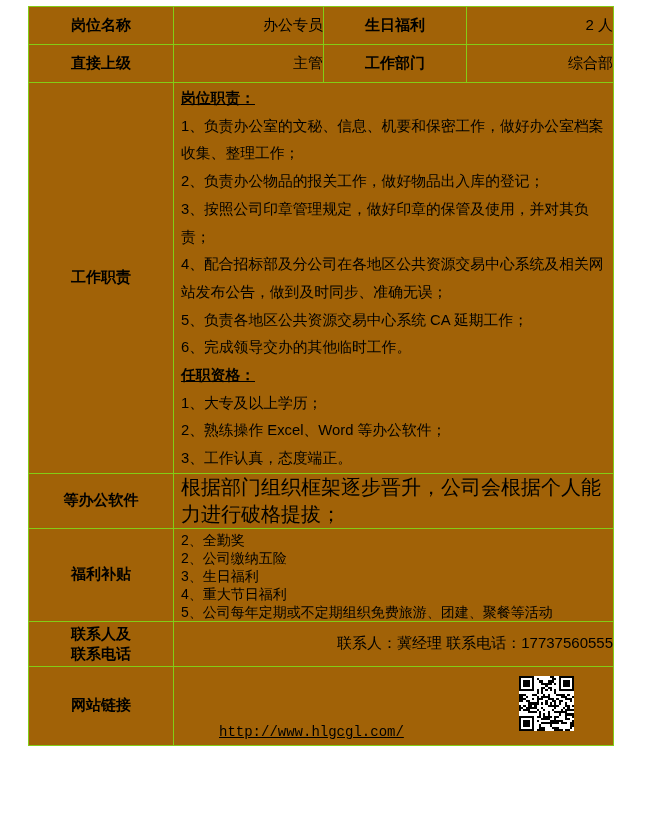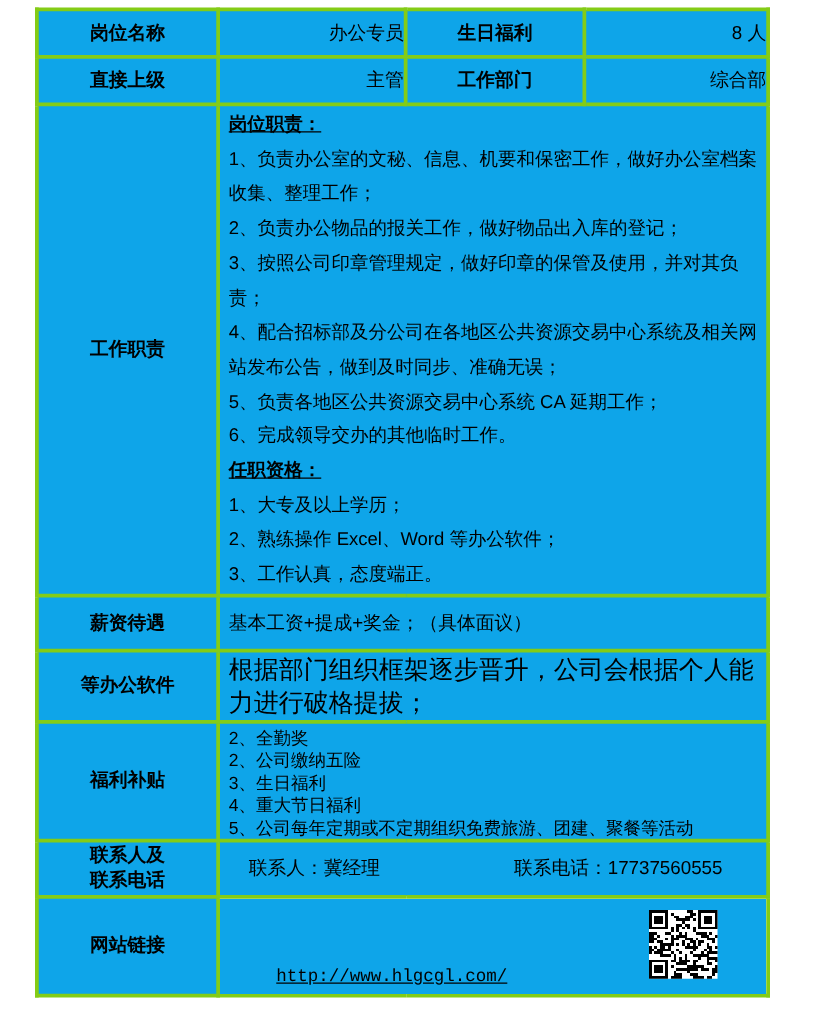--- a/index.html
+++ b/index.html
@@ -5,39 +5,39 @@
   html,body{margin:0;padding:0;}
   body{
     width:650px;height:825px;background:#ffffff;color:#000;
     font-family:"Liberation Sans","DejaVu Sans",sans-serif;
   }
   .sheet{position:relative;width:650px;height:825px;background:#fff;overflow:hidden;}
   table.job{
     position:absolute;left:28px;top:6px;width:585px;
     border-collapse:collapse;table-layout:fixed;
   }
-  td{border:3px solid #84cc16;padding:0;vertical-align:middle;background:#0ea5e9;}
+  td{border:1px solid #84cc16;padding:0;vertical-align:middle;background:#a16207;}
   tr.r1{height:38px}
   tr.r2{height:38px}
   tr.r3{height:364px}
   tr.r4{height:44px}
   tr.r5{height:48px}
   tr.r6{height:48px}
   tr.r7{height:91px}
   tr.r8{height:45px}
   tr.r9{height:79px}
   .lbl{font-weight:bold;text-align:center;font-size:15px;}
   .lbl div{line-height:20px;}
   .val-c{text-align:right;font-size:15px;}
   .duties-cell{vertical-align:top;padding:2px 4px 0 7px;font-size:14.8px;line-height:27.7px;}
   .duties-cell .hd{font-weight:bold;text-decoration:underline;}
   .single{padding-left:7px;font-size:15px;}
   .promotion-cell{font-size:20px;}
   .benefits-cell{vertical-align:top;padding:2px 4px 0 7px;font-size:14px;line-height:18px;}
-  .contact-cell{padding-left:23px;font-size:15px;}
+  .contact-cell{padding-left:13px;font-size:15px;text-align:right;}
   .contact-cell .person{display:inline-block;width:208px;}
   .website-cell{position:relative;}
   .url{
     position:absolute;left:45px;bottom:5px;
     font-family:"Liberation Mono","DejaVu Sans Mono",monospace;
     font-size:14px;text-decoration:underline;color:#000;
   }
   .qr{position:absolute;top:9px;right:39px;width:55px;height:55px;}
   .qr svg{display:block;width:55px;height:55px;shape-rendering:crispEdges;}
 </style>
@@ -51,21 +51,21 @@
       <col style="width:150px">
       <col style="width:143px">
       <col style="width:147px">
     </colgroup>
 
     <tbody>
         <tr class="r1">
       <td class="lbl">岗位名称</td>
       <td class="val-c">办公专员</td>
       <td class="lbl">生日福利</td>
-      <td class="val-c">8 人</td>
+      <td class="val-c">2 人</td>
     </tr>
 
     <tr class="r2">
       <td class="lbl">直接上级</td>
       <td class="val-c">主管</td>
       <td class="lbl">工作部门</td>
       <td class="val-c">综合部</td>
     </tr>
 
     <tr class="r3">
@@ -78,24 +78,20 @@
         <div>4、配合招标部及分公司在各地区公共资源交易中心系统及相关网站发布公告，做到及时同步、准确无误；</div>
         <div>5、负责各地区公共资源交易中心系统 CA 延期工作；</div>
         <div>6、完成领导交办的其他临时工作。</div>
         <div class="hd">任职资格：</div>
         <div>1、大专及以上学历；</div>
         <div>2、熟练操作 Excel、Word 等办公软件；</div>
         <div>3、工作认真，态度端正。</div>
       </td>
     </tr>
 
-    <tr class="r4">
-      <td class="lbl">薪资待遇</td>
-      <td class="single" colspan="3">基本工资+提成+奖金；（具体面议）</td>
-    </tr>
 
 
     <tr class="r6">
       <td class="lbl">等办公软件</td>
       <td class="single promotion-cell" colspan="3">根据部门组织框架逐步晋升，公司会根据个人能力进行破格提拔；</td>
     </tr>
 
     <tr class="r7">
       <td class="lbl">福利补贴</td>
       <td class="benefits-cell" colspan="3">

